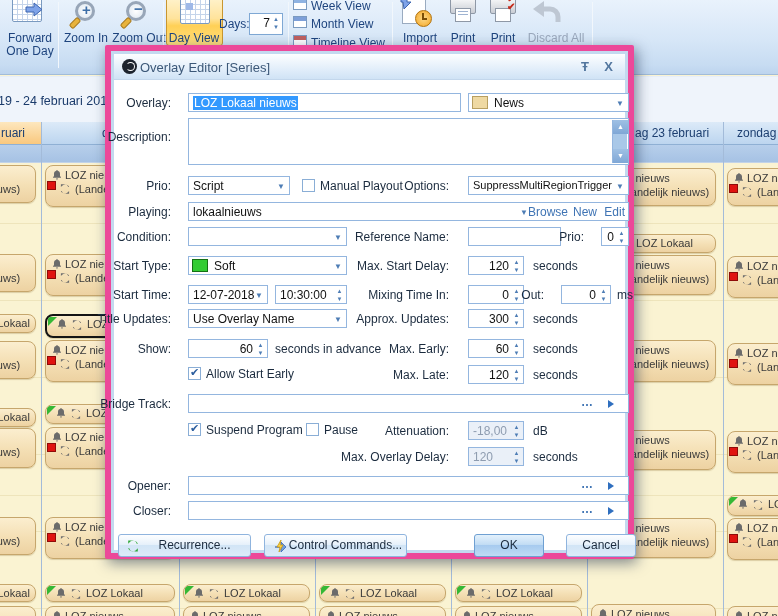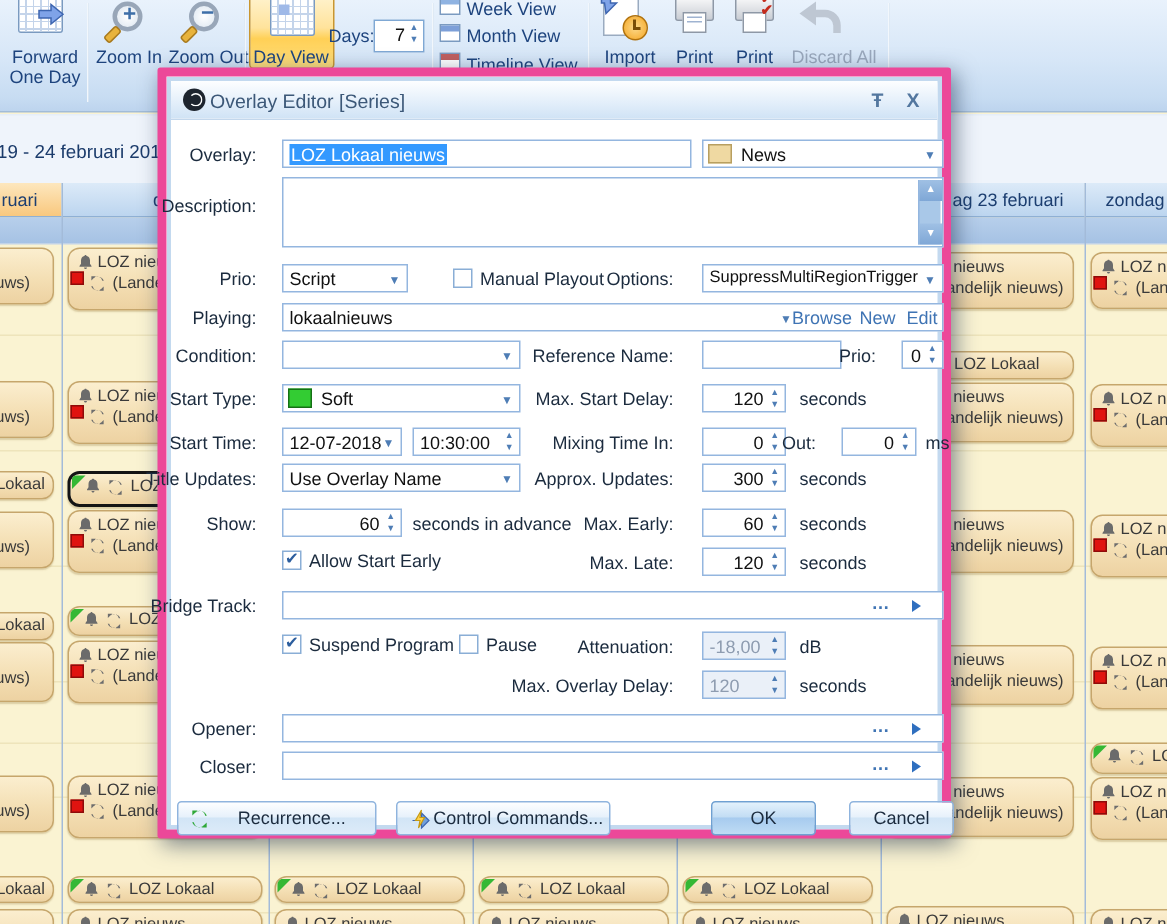--- a/index.html
+++ b/index.html
@@ -703,21 +703,21 @@
 
     <div class="lbl r457" style="top:79px;">Description:</div>
     <div class="field" style="left:77px; top:67px; width:441px; height:47px;">
       <div id="desc-scroll">
         <span class="sa" style="top:0;">▲</span>
           <span class="sa" style="bottom:0;">▼</span>
       </div>
     </div>
 
     <div class="lbl r457" style="top:128px;">Prio:</div>
-    <div class="field" style="left:77px; top:125px; width:84px;">
+    <div class="field" style="left:77px; top:125px; width:102px;">
       <span class="txt">Script</span>
         <span class="combo-arrow">▼</span>
     </div>
     <span class="cb" style="left:191px; top:128px;"></span>
     <span class="cblabel" style="left:209px; top:128px;">Manual Playout</span>
     <div class="lbl r179" style="top:128px;">Options:</div>
     <div class="field" style="left:357px; top:125px; width:161px;">
       <span class="txt" style="font-size:11px;">SuppressMultiRegionTrigger</span>
         <span class="combo-arrow">▼</span>
     </div>

